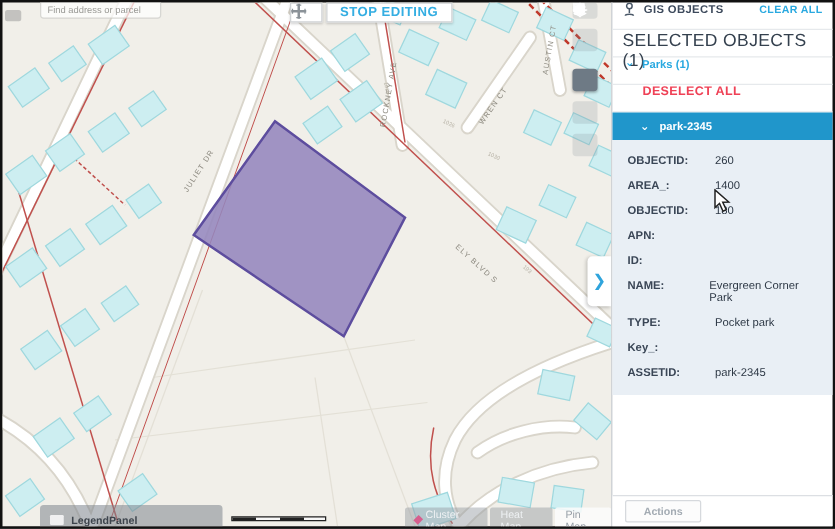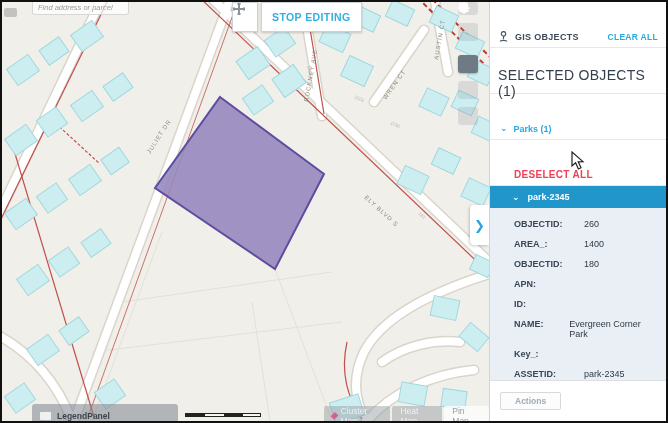--- a/index.html
+++ b/index.html
@@ -3,25 +3,25 @@
 <meta charset="utf-8">
 <style>
   html,body{margin:0;padding:0;background:#444;}
   *{box-sizing:border-box;font-family:"Liberation Sans","DejaVu Sans",sans-serif;}
   .screen{position:relative;width:668px;height:423px;background:#111;overflow:hidden;}
   
   .map{position:absolute;left:2px;top:2px;width:487px;height:419px;background:#f1efe9;overflow:hidden;}
   .map svg{position:absolute;left:0;top:0;}
   .search-box{position:absolute;left:30px;top:-7px;width:97px;height:20px;background:rgba(255,255,255,.72);
     border:1px solid rgba(190,190,185,.6);border-radius:3px;display:flex;align-items:flex-end;padding:2px 5px;}
-  .search-box input{border:none;background:transparent;outline:none;width:100%;font-size:7.5px;color:#777;padding:0;font-style:italic;}
+  .search-box input{border:none;background:transparent;outline:none;width:100%;font-size:7.5px;color:#777;padding:0;}
   .search-box input::placeholder{color:#9a9a96;}
   .mini-glyph{position:absolute;left:2px;top:6px;width:13px;height:9px;background:rgba(150,150,150,.5);border-radius:2px;}
   .top-tools{position:absolute;left:230px;top:0px;display:flex;gap:3px;}
-  .tool-btn{height:30px;background:#fff;border:1px solid #cfd2d4;box-shadow:0 1px 2px rgba(0,0,0,.18);
+  .tool-btn{height:16px;background:#fff;border:1px solid #cfd2d4;box-shadow:0 1px 2px rgba(0,0,0,.18);
     display:flex;align-items:center;justify-content:center;}
   .crosshair-btn{width:26px;}
   .stop-editing{padding:0 10px;color:#35aee2;font-weight:bold;font-size:10.5px;letter-spacing:.4px;}
   .map-ctrls{position:absolute;right:11px;top:0;width:20px;}
   .mc-btn{width:20px;height:18px;border-radius:3px;background:rgba(125,135,145,.20);margin-bottom:8px;
     display:flex;align-items:center;justify-content:center;color:rgba(255,255,255,.85);}
   .mc-btn.cut{height:13px;margin-top:0;}
   .mc-btn.active{background:#6e7a85;box-shadow:0 1px 2px rgba(0,0,0,.25);}
   .panel-toggle{position:absolute;right:0;top:203px;width:19px;height:40px;background:#fff;
     border-radius:4px 0 0 4px;box-shadow:-1px 1px 3px rgba(0,0,0,.2);display:flex;align-items:center;justify-content:center;
@@ -32,34 +32,34 @@
   .scale-bar{position:absolute;left:183px;top:411px;width:76px;height:4px;border:1px solid #222;
     background:repeating-linear-gradient(90deg,#222 0 19px,#f7f7f7 19px 38px);}
   .bottom-maps{position:absolute;left:322px;top:404px;display:flex;gap:2px;}
   .bm-btn{height:19px;display:flex;align-items:center;gap:3px;padding:0 8px;font-size:8.5px;border-radius:2px 2px 0 0;}
   .bm-gray{background:rgba(150,156,162,.48);color:#eef1f3;}
   .bm-light{background:rgba(252,252,252,.85);color:#98a0a8;}
   .diamond{width:6px;height:6px;background:#d65f8e;transform:rotate(45deg);}
   
   .panel{position:absolute;left:489px;top:2px;width:177px;height:419px;background:#fff;border-left:1px solid #cfd4d8;
     font-size:9px;color:#3a4656;}
-  .p-row{display:flex;align-items:center;height:22px;border-bottom:1px solid #e6e9ec;padding:0 8px;margin-top:24px;}
+  .p-row{display:flex;align-items:flex-start;height:22px;border-bottom:1px solid #e6e9ec;padding:0 8px;}
   .p-header .title{font-weight:bold;color:#3d4a5c;font-size:9px;letter-spacing:.3px;flex:1;}
   .clear-all{color:#2aa9e0;font-weight:bold;font-size:8.5px;letter-spacing:.3px;}
   .sel-obj{font-weight:normal;color:#34404e;font-size:14px;letter-spacing:.3px;}
   .grp-row{color:#2aa9e0;font-weight:bold;padding-left:10px;gap:6px;}
   .chev{font-size:9px;line-height:1;}
   .desel{color:#ef4156;font-weight:bold;padding-left:16px;font-size:10px;letter-spacing:.3px;}
   .item-row{background:#2096cb;color:#fff;font-weight:bold;height:22px;display:flex;align-items:center;
     padding-left:22px;gap:8px;}
   .attrs{background:#e9eff5;padding:6px 0 8px 0;}
-  .attr-row{display:flex;padding:5px 24px;}
+  .attr-row{display:flex;padding:5px 12px;}
   .attr-label{width:70px;font-weight:bold;color:#3a4656;}
   .attr-value{color:#2e3946;}
-  .actions-bar{position:absolute;left:0;right:0;bottom:0;height:41px;border-top:1px solid #dcdfe3;background:#fff;
+  .actions-bar{position:absolute;left:0;right:0;bottom:0;height:25px;border-top:1px solid #dcdfe3;background:#fff;
     display:flex;align-items:center;padding:0 10px;}
   .actions-btn{border:1px solid #d6d9dd;background:#fcfcfc;color:#a3abb3;font-weight:bold;font-size:8.5px;
     padding:3px 14px;border-radius:2px;}
   .gis-icon{width:11px;height:12px;margin-right:6px;position:relative;}
   
   .cursor{position:absolute;left:571px;top:151px;z-index:50;}
 </style>
 </head>
 <body>
 
@@ -296,20 +296,24 @@
       </div>
       <div class="attr-row">
         <span class="attr-label">ID:</span>
         <span class="attr-value"></span>
       </div>
       <div class="attr-row">
         <span class="attr-label">NAME:</span>
         <span class="attr-value">Evergreen Corner Park</span>
       </div>
       <div class="attr-row">
+        <span class="attr-label">TYPE:</span>
+        <span class="attr-value">Pocket park</span>
+      </div>
+      <div class="attr-row">
         <span class="attr-label">Key_:</span>
         <span class="attr-value"></span>
       </div>
       <div class="attr-row">
         <span class="attr-label">ASSETID:</span>
         <span class="attr-value">park-2345</span>
       </div>
     </div>
 
     <div class="actions-bar">

